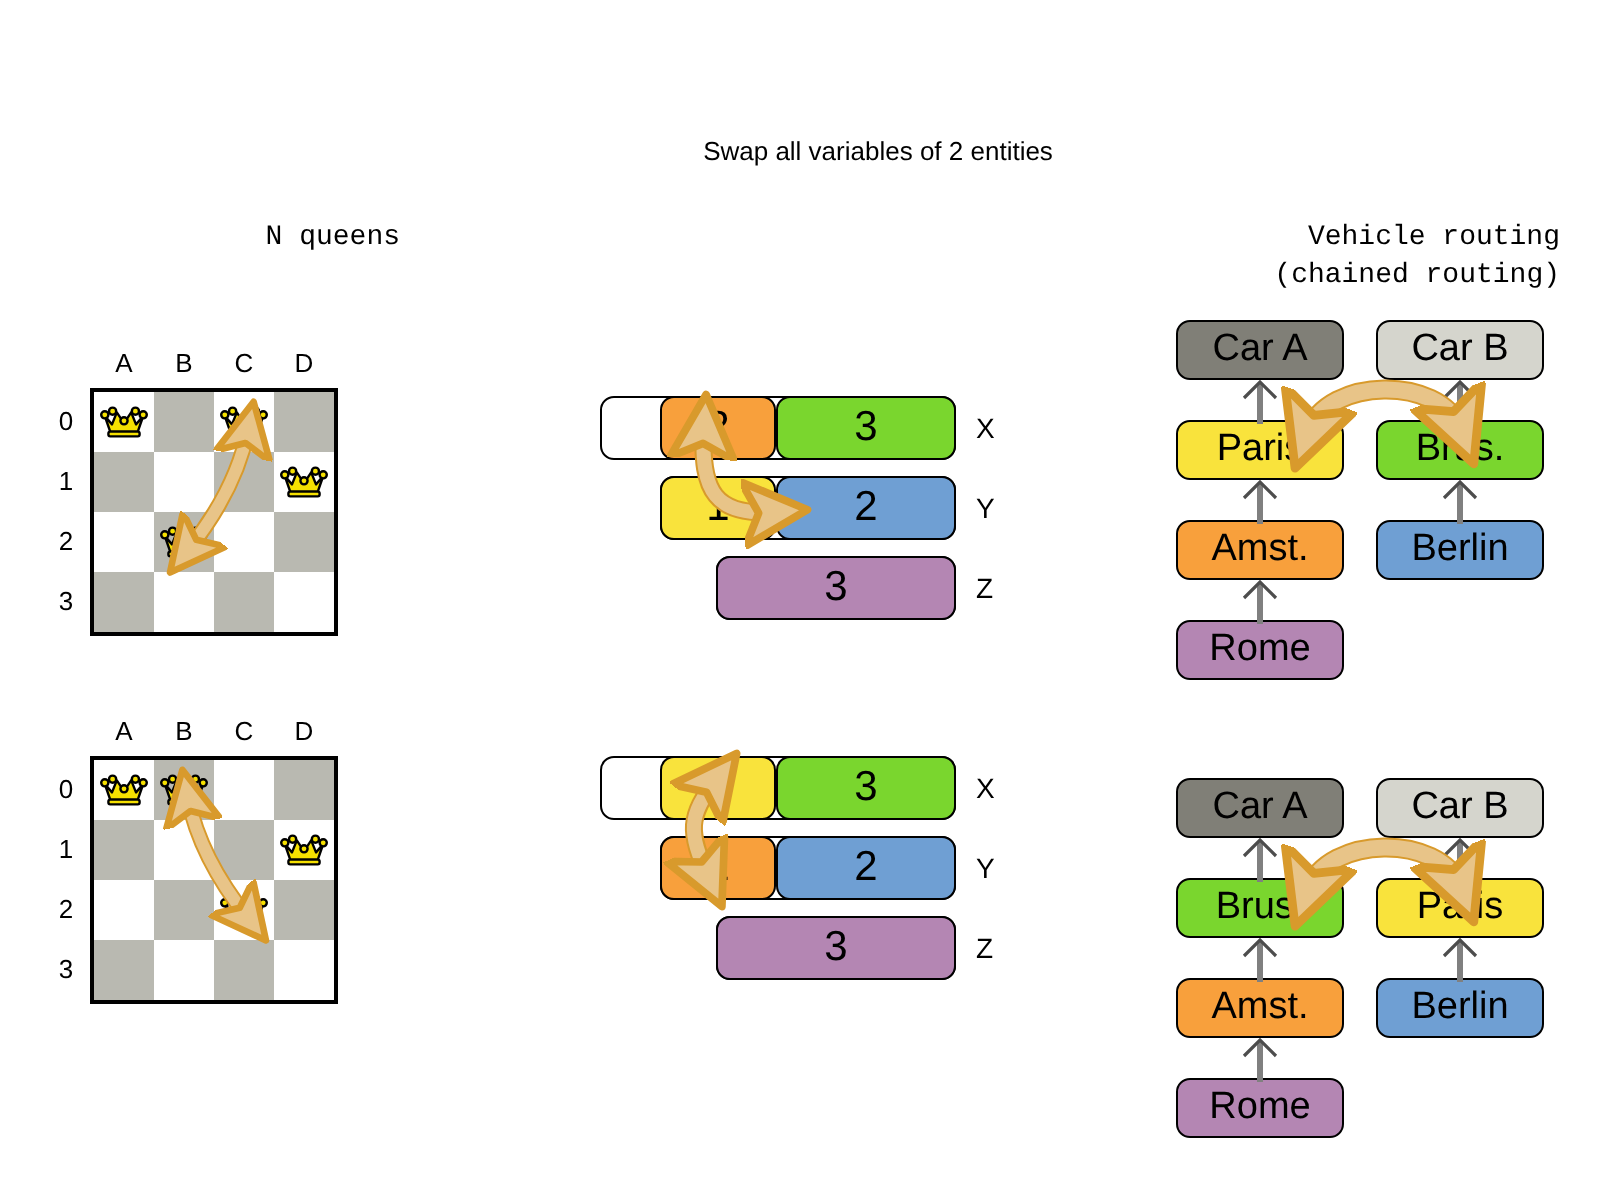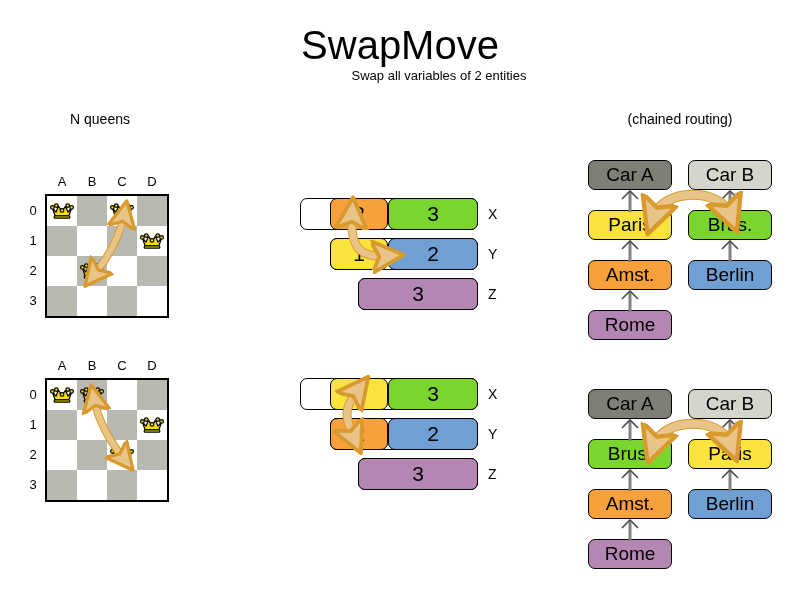--- a/index.html
+++ b/index.html
@@ -13,21 +13,21 @@
   
   #page-title{
     position:absolute;left:0;top:22px;width:800px;text-align:center;
     font-size:40px;font-weight:400;letter-spacing:0px;line-height:46px;
   }
   #page-subtitle{
     position:absolute;left:0;top:68px;width:800px;text-align:center;
     font-size:13px;font-weight:400;padding-left:39px;
   }
   .col-title{
-    position:absolute;text-align:center;font-size:14px;line-height:19px;
+    position:absolute;text-align:right;font-size:14px;line-height:19px;font-family:Liberation Mono, monospace;
   }
   #title-nqueens{left:0px;top:110px;width:200px;}
   #title-cloud{left:300px;top:110px;width:200px;}
   #title-vehicle{left:580px;top:110px;width:200px;}
 
   
   .board-wrap{position:absolute;}
   .board{position:absolute;left:0;top:0;border:2px solid #000;
          width:120px;height:120px;box-sizing:content-box;}
   .cell{position:absolute;width:30px;height:30px;box-sizing:border-box;}
@@ -49,25 +49,25 @@
           border-radius:7px;box-sizing:border-box;
           font-size:19px;line-height:27px;text-align:center;color:#000;}
 
   svg{overflow:visible;}
 </style>
 </head>
 <body>
 
 <div class="root">
 
-  <div id="page-title">SwapMove</div>
   <div id="page-subtitle">Swap all variables of 2 entities</div>
 
   <div class="col-title" id="title-nqueens">N queens</div>
   <div class="col-title" id="title-vehicle">
+    <div>Vehicle routing</div>
     <div>(chained routing)</div>
   </div>
 
   <div class="board-wrap" id="board-before" style="left:45px;top:194px;">
       <div class="board">
         <div class="cell light" style="left: 0px; top: 0px;"></div>
         <div class="cell dark" style="left: 30px; top: 0px;"></div>
         <div class="cell light" style="left: 60px; top: 0px;"></div>
         <div class="cell dark" style="left: 90px; top: 0px;"></div>
         <div class="cell dark" style="left: 0px; top: 30px;"></div>

